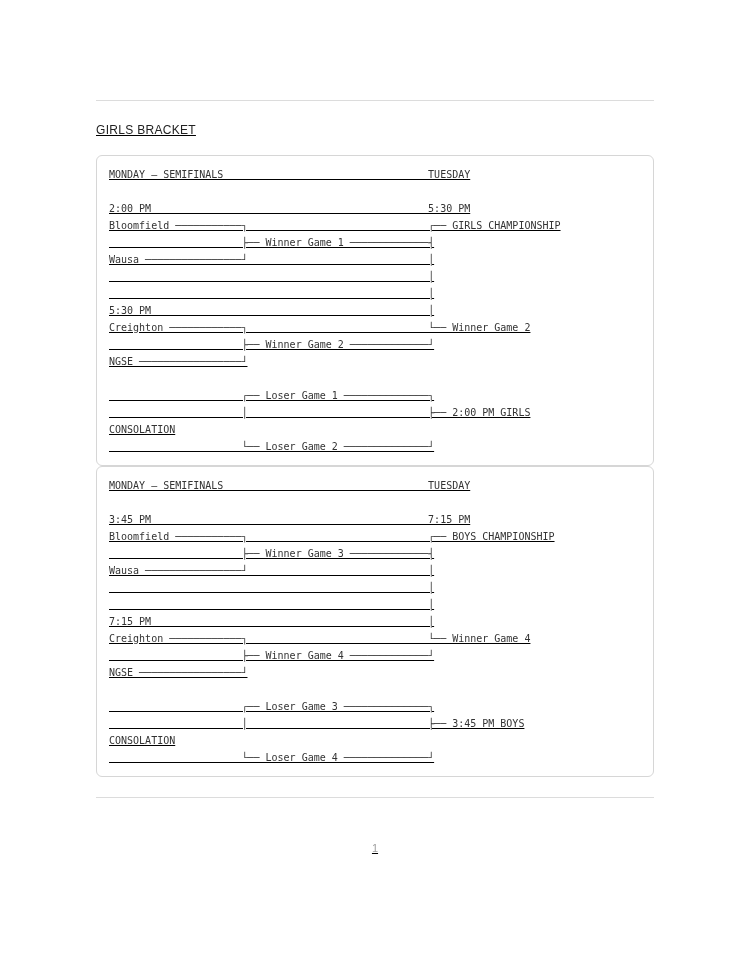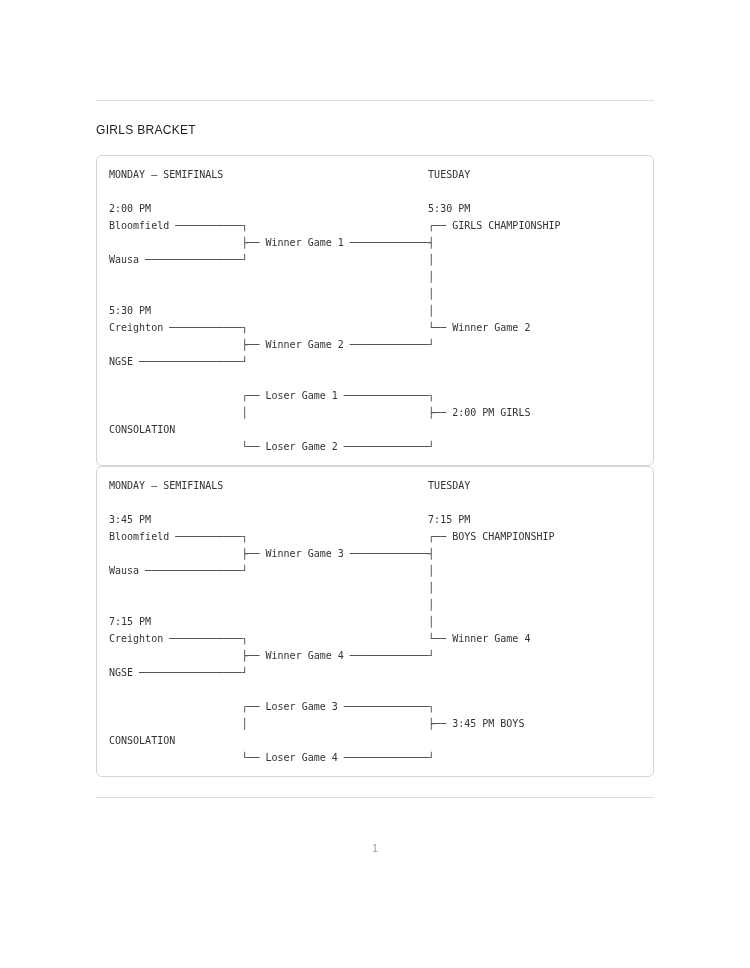--- a/index.html
+++ b/index.html
@@ -3,20 +3,21 @@
 <meta charset="utf-8">
 <style>
   * { box-sizing: border-box; }
   html, body { margin: 0; padding: 0; background: #ffffff; }
   .page {
     width: 750px;
     height: 942px;
     background: #ffffff;
     font-family: "Liberation Sans", sans-serif;
     overflow: hidden;
+    text-decoration: underline;
   }
   .content {
     width: 558px;
     margin: 0 auto;
     padding-top: 100px;
   }
   .rule {
     height: 0;
     border-top: 1px solid #dcdcdc;
   }

